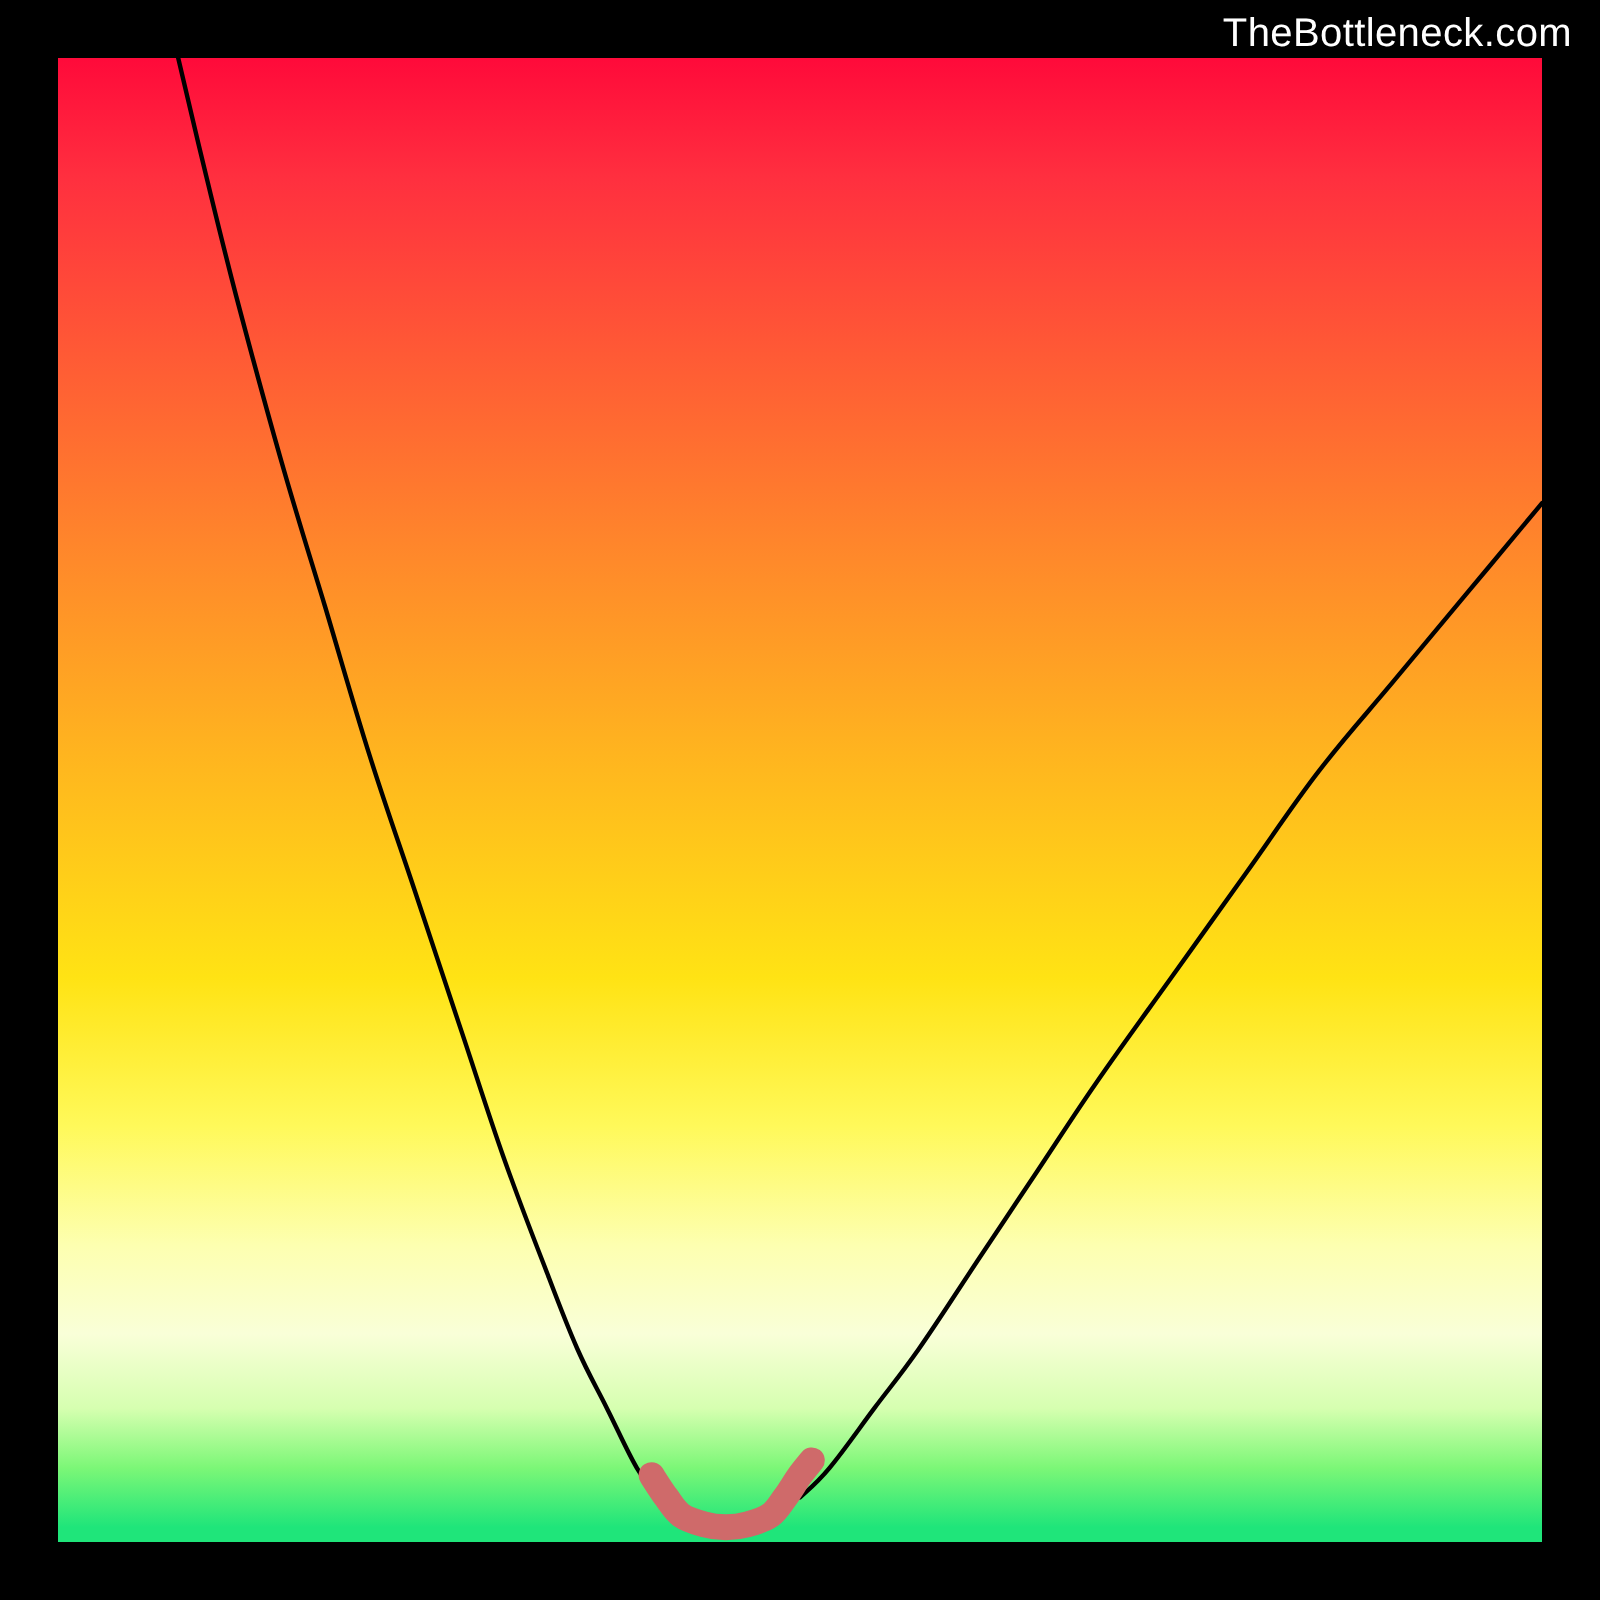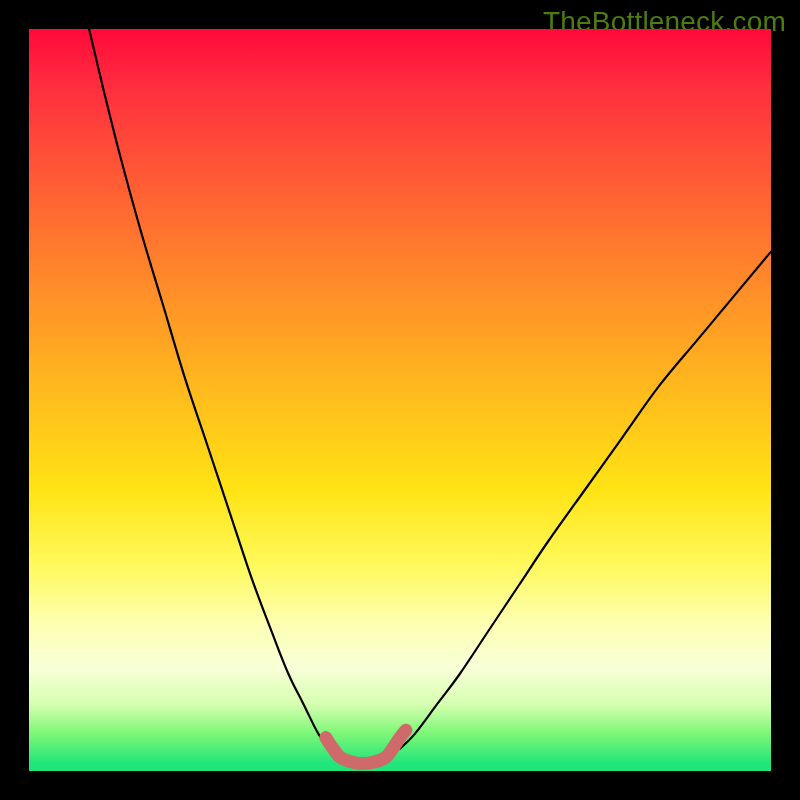--- a/index.html
+++ b/index.html
@@ -40,22 +40,22 @@
       #7cf777 95%,
       #1fe57a 99%,
       #1fe57a 100%
     );
   }
   .watermark {
     position: absolute;
     top: 6px;
     right: 14px;
     font-family: Arial, Helvetica, sans-serif;
-    font-size: 28px;
-    color: #4d7c0f;
+    font-size: 20px;
+    color: #ffffff;
     letter-spacing: 0.2px;
     user-select: none;
     text-align: right;
   }
   svg.curves {
     position: absolute;
     left: 0;
     top: 0;
     width: 742px;
     height: 742px;

